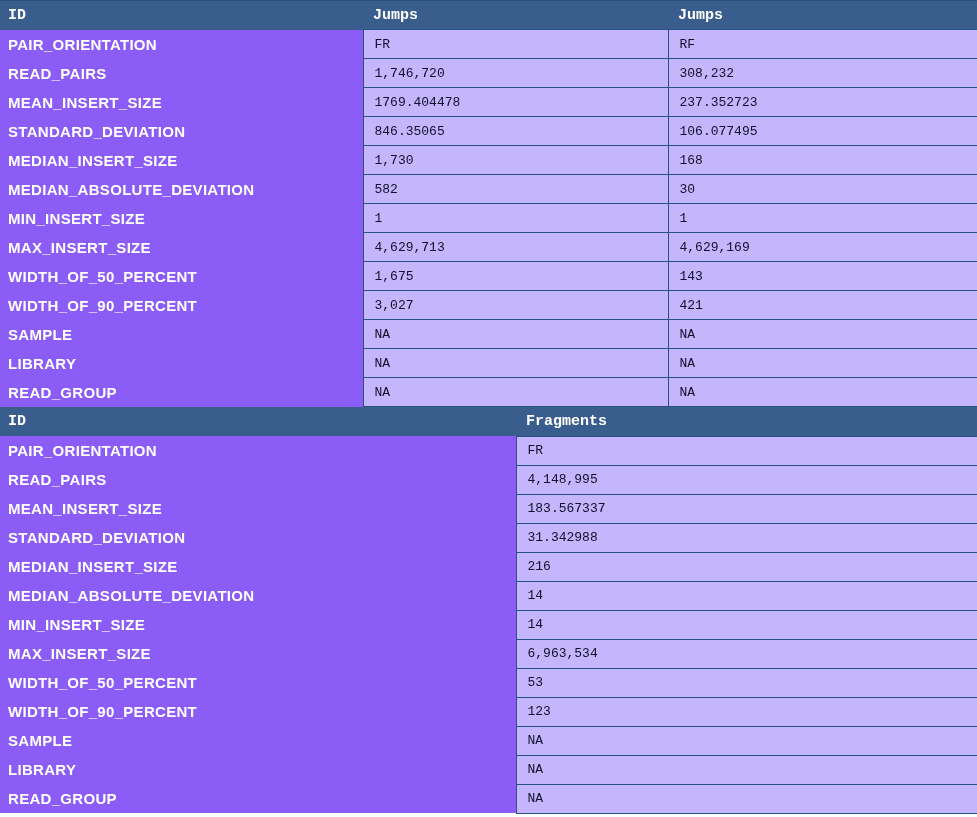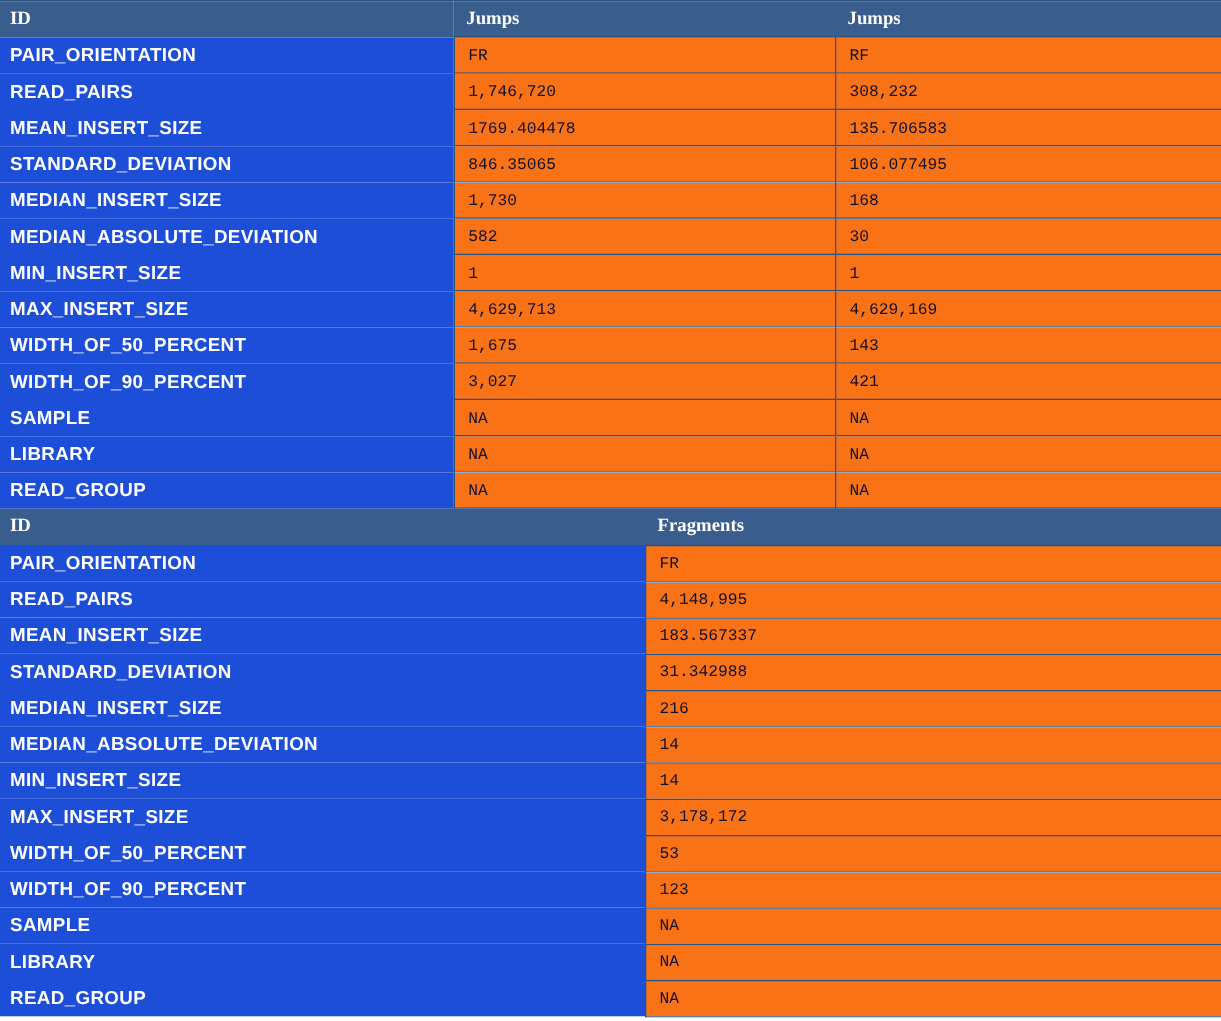--- a/index.html
+++ b/index.html
@@ -14,48 +14,48 @@
     width: 977px;
   }
   .metrics-table tr {
     height: 29px;
   }
   
   .metrics-table th.col-header,
   .metrics-table th.id-header {
     background: #395E8E;
     color: #ffffff;
-    font-family: Liberation Serif, serif;
+    font-family: Liberation Mono, monospace;
     font-weight: bold;
     font-size: 15px;
     text-align: left;
     vertical-align: middle;
     padding: 0 0 0 10px;
     border: none;
   }
   .metrics-table th.id-header {
     padding-left: 8px;
   }
   
   .metrics-table th.row-label {
-    background: #1d4ed8;
+    background: #8b5cf6;
     color: #ffffff;
     font-family: "Liberation Sans", "DejaVu Sans", sans-serif;
     font-weight: bold;
     font-size: 15px;
     letter-spacing: 0.3px;
     text-align: left;
     vertical-align: middle;
     padding: 0 0 0 8px;
     border: none;
     white-space: nowrap;
   }
   
   .metrics-table td.value-cell {
-    background: #f97316;
+    background: #c4b5fd;
     color: #10102a;
     font-family: "Liberation Mono", "DejaVu Sans Mono", monospace;
     font-size: 13px;
     vertical-align: middle;
     padding: 0 0 0 11px;
     border: 1px solid #2A5280;
     white-space: nowrap;
     overflow: hidden;
   }
   #table-jumps {
@@ -83,21 +83,21 @@
     <td class="value-cell">RF</td>
   </tr>
   <tr>
     <th class="row-label">READ_PAIRS</th>
     <td class="value-cell">1,746,720</td>
     <td class="value-cell">308,232</td>
   </tr>
   <tr>
     <th class="row-label">MEAN_INSERT_SIZE</th>
     <td class="value-cell">1769.404478</td>
-    <td class="value-cell">135.706583</td>
+    <td class="value-cell">237.352723</td>
   </tr>
   <tr>
     <th class="row-label">STANDARD_DEVIATION</th>
     <td class="value-cell">846.35065</td>
     <td class="value-cell">106.077495</td>
   </tr>
   <tr>
     <th class="row-label">MEDIAN_INSERT_SIZE</th>
     <td class="value-cell">1,730</td>
     <td class="value-cell">168</td>
@@ -178,21 +178,21 @@
   <tr>
     <th class="row-label">MEDIAN_ABSOLUTE_DEVIATION</th>
     <td class="value-cell">14</td>
   </tr>
   <tr>
     <th class="row-label">MIN_INSERT_SIZE</th>
     <td class="value-cell">14</td>
   </tr>
   <tr>
     <th class="row-label">MAX_INSERT_SIZE</th>
-    <td class="value-cell">3,178,172</td>
+    <td class="value-cell">6,963,534</td>
   </tr>
   <tr>
     <th class="row-label">WIDTH_OF_50_PERCENT</th>
     <td class="value-cell">53</td>
   </tr>
   <tr>
     <th class="row-label">WIDTH_OF_90_PERCENT</th>
     <td class="value-cell">123</td>
   </tr>
   <tr>

